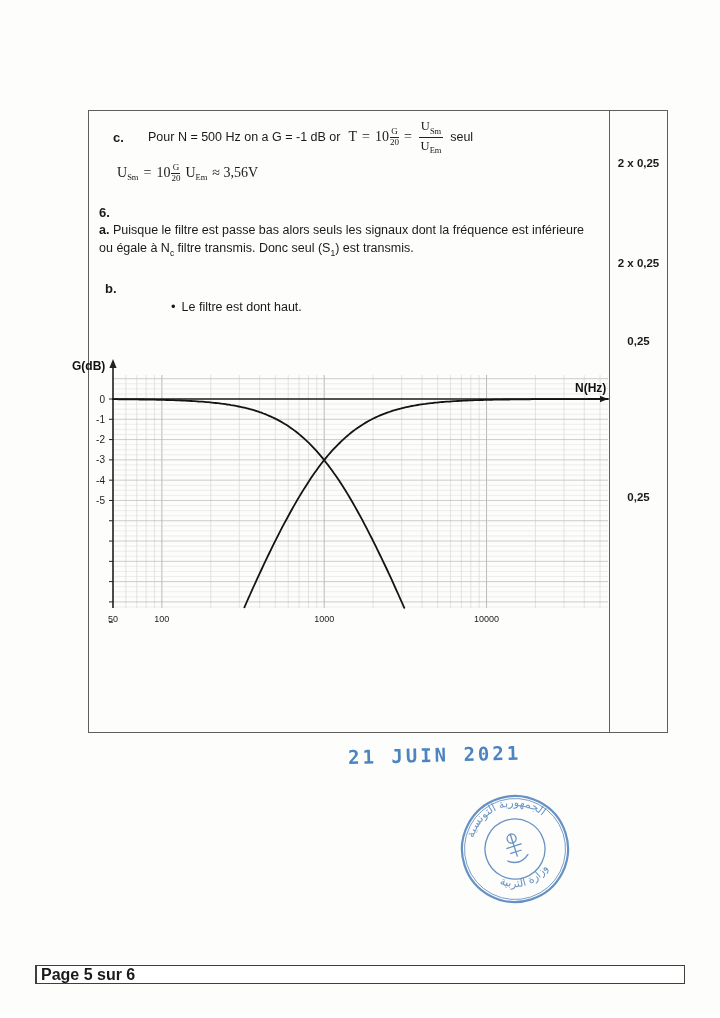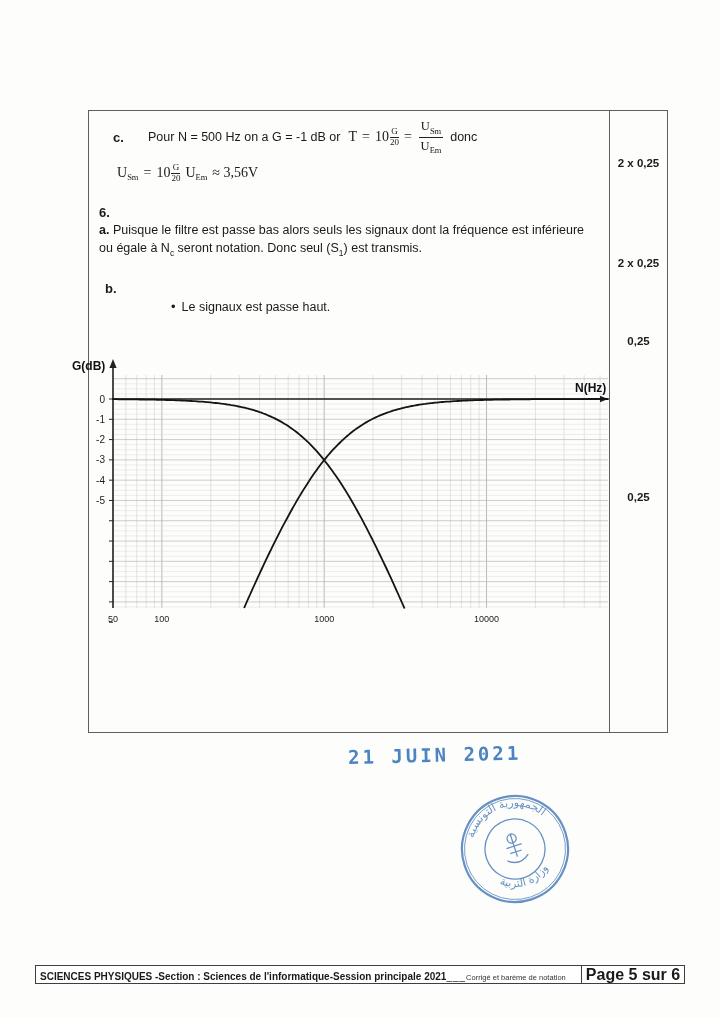--- a/index.html
+++ b/index.html
@@ -97,21 +97,21 @@
         <span class="tok"><span>10</span><span class="expfrac">
               <span>G</span>
               <span class="bar"></span>
               <span>20</span>
             </span></span>
         <span class="tok">=</span>
         <span class="frac">
           <span class="num"><span>U</span><sub>Sm</sub></span>
           <span class="den"><span>U</span><sub>Em</sub></span>
         </span>
-        <span class="sans-tail">donc</span>
+        <span class="sans-tail">seul</span>
       </span>
     </div>
 
     <div class="row row-f2">
       <span class="math" style="margin-left:0;">
         <span class="tok"><span>U</span><sub>Sm</sub></span>
         <span class="tok">=</span>
         <span class="tok"><span>10</span><span class="expfrac">
               <span>G</span>
               <span class="bar"></span>
@@ -119,27 +119,27 @@
             </span></span>
         <span class="tok"><span>U</span><sub>Em</sub></span>
         <span class="tok">≈ 3,56V</span>
       </span>
     </div>
 
     <div class="row row-6">6.</div>
 
     <div class="row row-a">
       <span class="lbl">a.</span>
-      <span>Puisque le filtre est passe bas alors seuls les signaux dont la fréquence est inférieure ou égale à N</span><sub>c</sub><span> seront notation. Donc seul (S</span><sub>1</sub><span>) est transmis.</span>
+      <span>Puisque le filtre est passe bas alors seuls les signaux dont la fréquence est inférieure ou égale à N</span><sub>c</sub><span> filtre transmis. Donc seul (S</span><sub>1</sub><span>) est transmis.</span>
     </div>
 
     <div class="row row-b">b.</div>
 
     <div class="row row-bullet">
-      <span class="bullet-dot">•</span><span>Le signaux est passe haut.</span>
+      <span class="bullet-dot">•</span><span>Le filtre est dont haut.</span>
     </div>
   </div>
 
   <div class="marks-col">
     <div class="mark m1">2 x 0,25</div>
     <div class="mark m2">2 x 0,25</div>
     <div class="mark m3">0,25</div>
     <div class="mark m4">0,25</div>
   </div>
 
@@ -273,20 +273,17 @@
         <circle cx="63" cy="52" r="4.5"></circle>
         <line x1="63" y1="47" x2="63" y2="71"></line>
         <path d="M 52 72 q 11 9 22 0"></path>
         <path d="M 55 60 h 16"></path>
         <path d="M 57 66 h 12"></path>
       </g>
     </g>
   </svg>
 
   <div class="footer">
-    <div class="footer-left">
-      <span class="f-bold">SCIENCES PHYSIQUES -Section : Sciences  de l'informatique-Session principale 2021</span><span class="f-rule">___</span><span class="f-small">Corrigé et barème de notation</span>
-    </div>
     <div class="footer-sep"></div>
     <div class="footer-right">Page 5 sur 6</div>
   </div>
 
 </div>
 
 </body></html>

